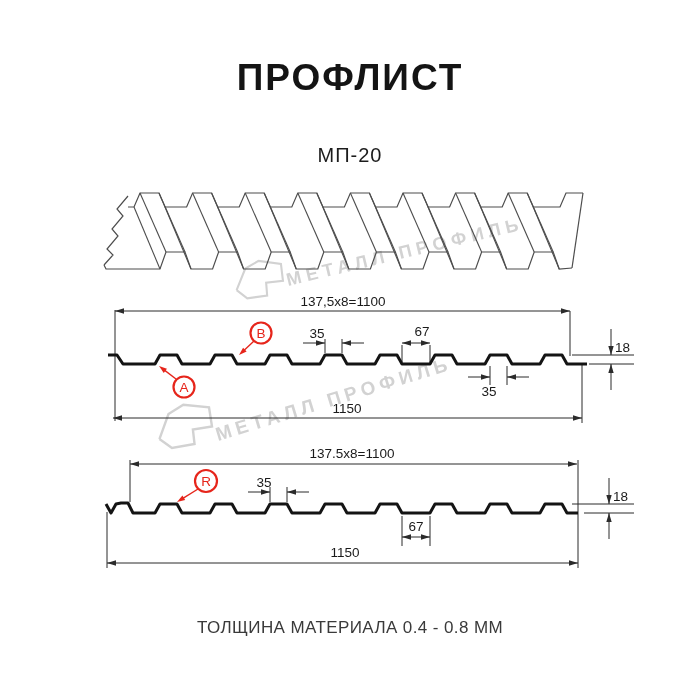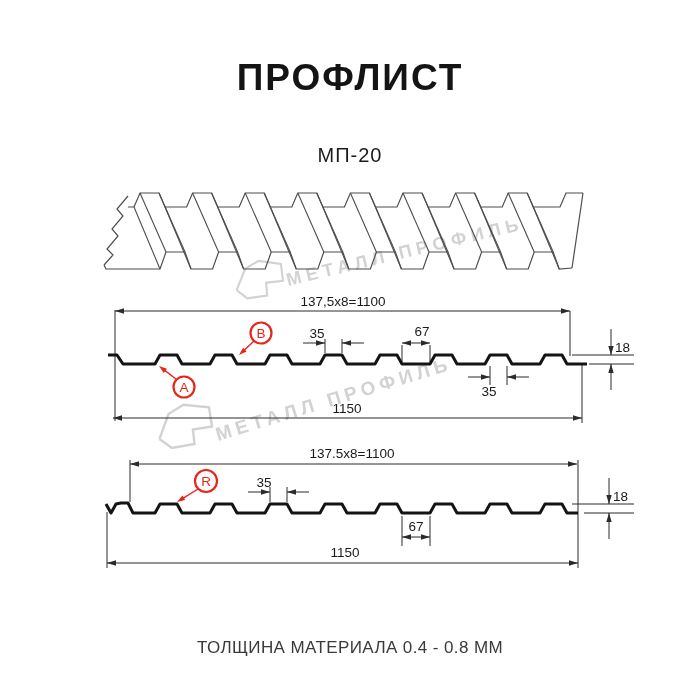--- a/index.html
+++ b/index.html
@@ -1,21 +1,21 @@
 <!DOCTYPE html>
 <html><head>
 <meta charset="utf-8">
 <style>
   html,body{margin:0;padding:0;background:#ffffff;}
   body{width:700px;height:700px;position:relative;overflow:hidden;
        font-family:"Liberation Sans",sans-serif;}
   .abs{position:absolute;left:0;width:700px;text-align:center;}
   #title{top:59px;font-size:37px;font-weight:bold;letter-spacing:2px;color:#141414;line-height:1;}
   #subtitle{top:101px;font-size:20px;font-weight:500;letter-spacing:1px;color:#1c1c1c;line-height:1;margin-top:44px;}
-  #footer-note{top:639px;font-size:17px;letter-spacing:0.4px;color:#3a3a3a;line-height:1;}
+  #footer-note{top:619px;font-size:17px;letter-spacing:0.4px;color:#3a3a3a;line-height:1;}
   svg{position:absolute;top:0;left:0;}
   svg text{font-family:"Liberation Sans",sans-serif;}
 </style>
 </head>
 <body>
 
 <div id="title" class="abs">ПРОФЛИСТ</div>
 <div id="subtitle" class="abs">МП-20</div>
 
 <svg id="diagram" width="700" height="700" viewBox="0 0 700 700">

